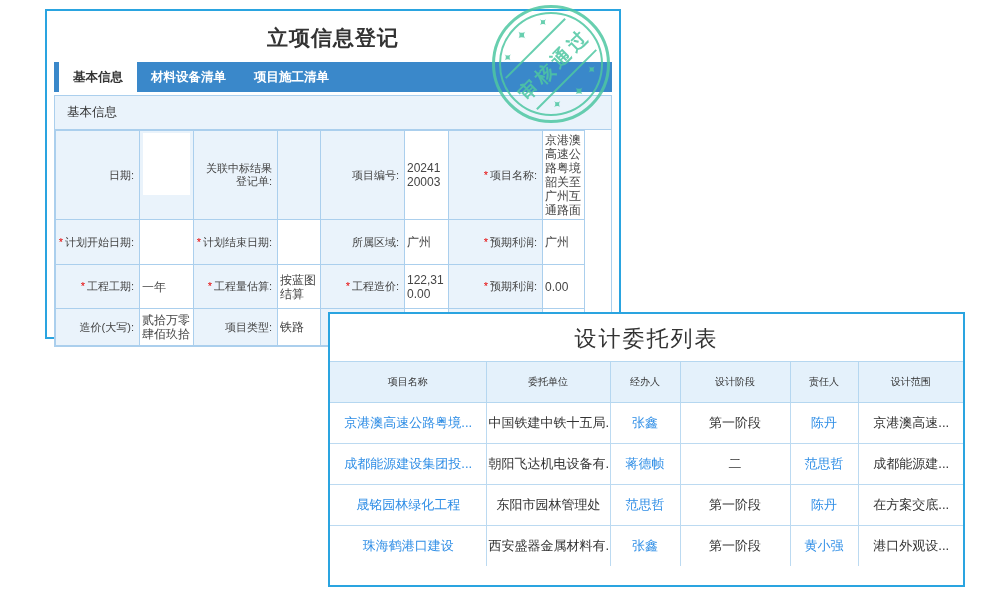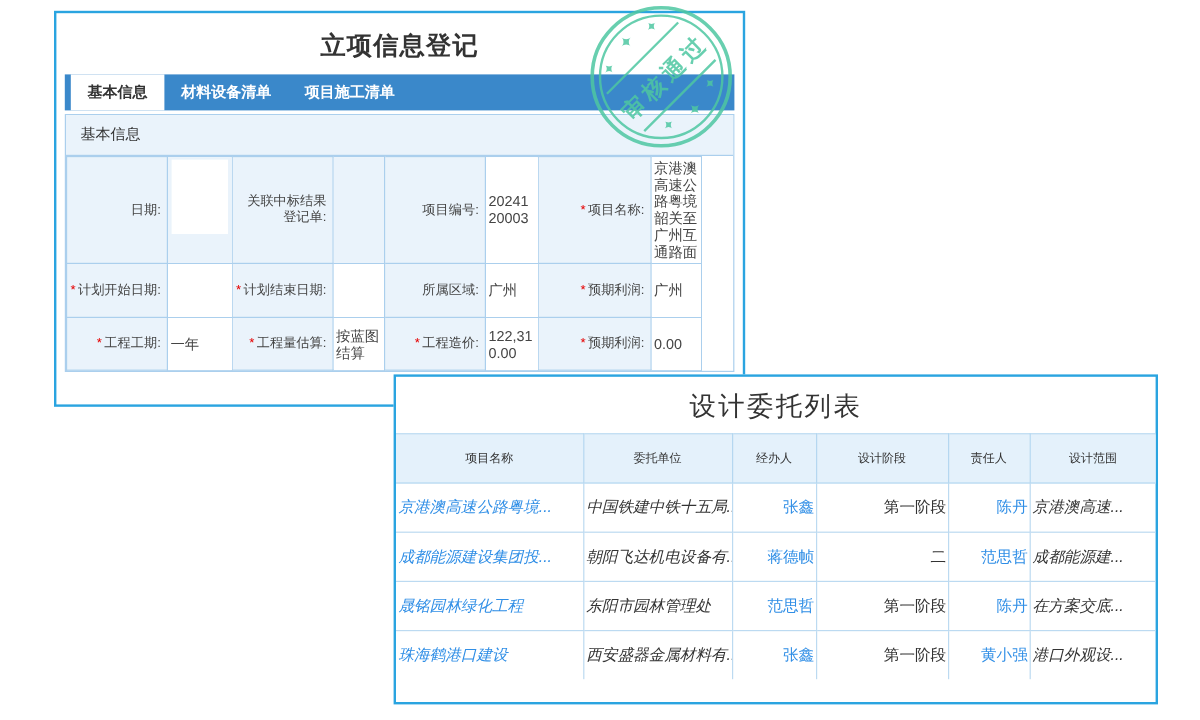--- a/index.html
+++ b/index.html
@@ -27,24 +27,24 @@
   .form .req{color:#e60000;margin-right:2px;flex:none;}
   .inputbox{position:absolute;top:2px;left:3px;right:3px;height:62px;background:#fff;}
 
   
   .p2-title{margin:10px 0 7px;text-align:center;font-size:22px;font-weight:normal;color:#333;letter-spacing:2px;}
   table.list{border-collapse:collapse;table-layout:fixed;width:100%;}
   .list th{background:#e4f1fb;font-weight:normal;font-size:10px;color:#333;height:38px;
            border-top:1px solid #b5d7f0;border-bottom:1px solid #b5d7f0;border-right:1px solid #b5d7f0;}
   .list th:last-child{border-right:none;}
   .list td{font-size:13px;color:#333;height:38px;border-bottom:1px solid #bcdaf1;border-right:1px solid #bcdaf1;
-           text-align:right;overflow:hidden;white-space:nowrap;}
+           text-align:center;overflow:hidden;white-space:nowrap;}
   .list td:last-child{border-right:none;}
   .list tr:last-child td{border-bottom:none;}
-  .list td.c-project,.list td.c-client,.list td.c-scope{text-align:left;padding-left:2px;font-style:italic;}
+  .list td.c-project,.list td.c-client,.list td.c-scope{text-align:center;padding-left:2px;}
   .list .link{color:#2f8ee6;}
 
   
   #stamp{position:absolute;left:492px;top:5px;width:118px;height:118px;z-index:2;opacity:.85;pointer-events:none;}
   .ring-outer{position:absolute;inset:0;border:3px solid #4ec7a2;border-radius:50%;}
   .ring-inner{position:absolute;inset:7px;border:2px solid #4ec7a2;border-radius:50%;}
   .rot{position:absolute;inset:0;transform:rotate(-45deg);}
   .stamp-text{position:absolute;left:0;right:0;top:49px;text-align:center;font-size:19px;font-weight:bold;
               color:#4ec7a2;letter-spacing:4px;white-space:nowrap;text-indent:4px;}
   .sline{position:absolute;left:17px;right:17px;height:2px;background:#4ec7a2;}
@@ -156,20 +156,46 @@
             </td>
             <td class="val"><span>122,310.00</span></td>
             <td class="lbl">
               <div class="lblin">
                 <span class="req">*</span>
                 <span>预期利润:</span>
               </div>
             </td>
             <td class="val"><span>0.00</span></td>
           </tr>
+          <tr style="height: 37px;">
+            <td class="lbl">
+              <div class="lblin">
+                <span>造价(大写):</span>
+              </div>
+            </td>
+            <td class="val"><span>贰拾万零肆佰玖拾</span></td>
+            <td class="lbl">
+              <div class="lblin">
+                <span>项目类型:</span>
+              </div>
+            </td>
+            <td class="val"><span>铁路</span></td>
+            <td class="lbl">
+              <div class="lblin">
+                <span></span>
+              </div>
+            </td>
+            <td class="val"></td>
+            <td class="lbl">
+              <div class="lblin">
+                <span></span>
+              </div>
+            </td>
+            <td class="val"></td>
+          </tr>
         </tbody>
     </table>
   </div>
 </div>
 
 <div id="stamp">
   <div class="ring-outer"></div>
   <div class="ring-inner"></div>
   <div class="rot">
     <span class="star" style="left:28px;top:18px">✦</span>

